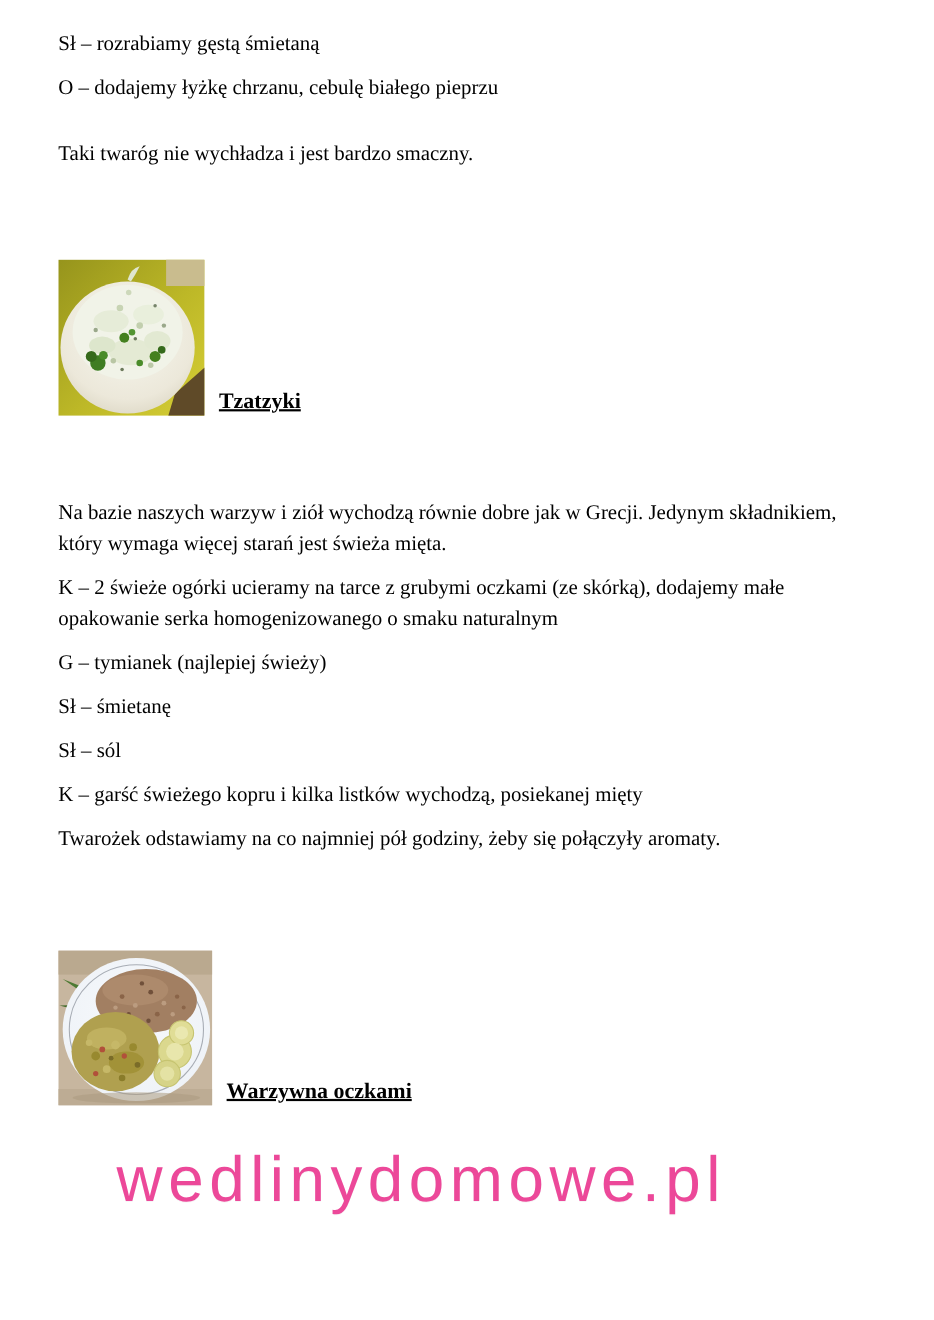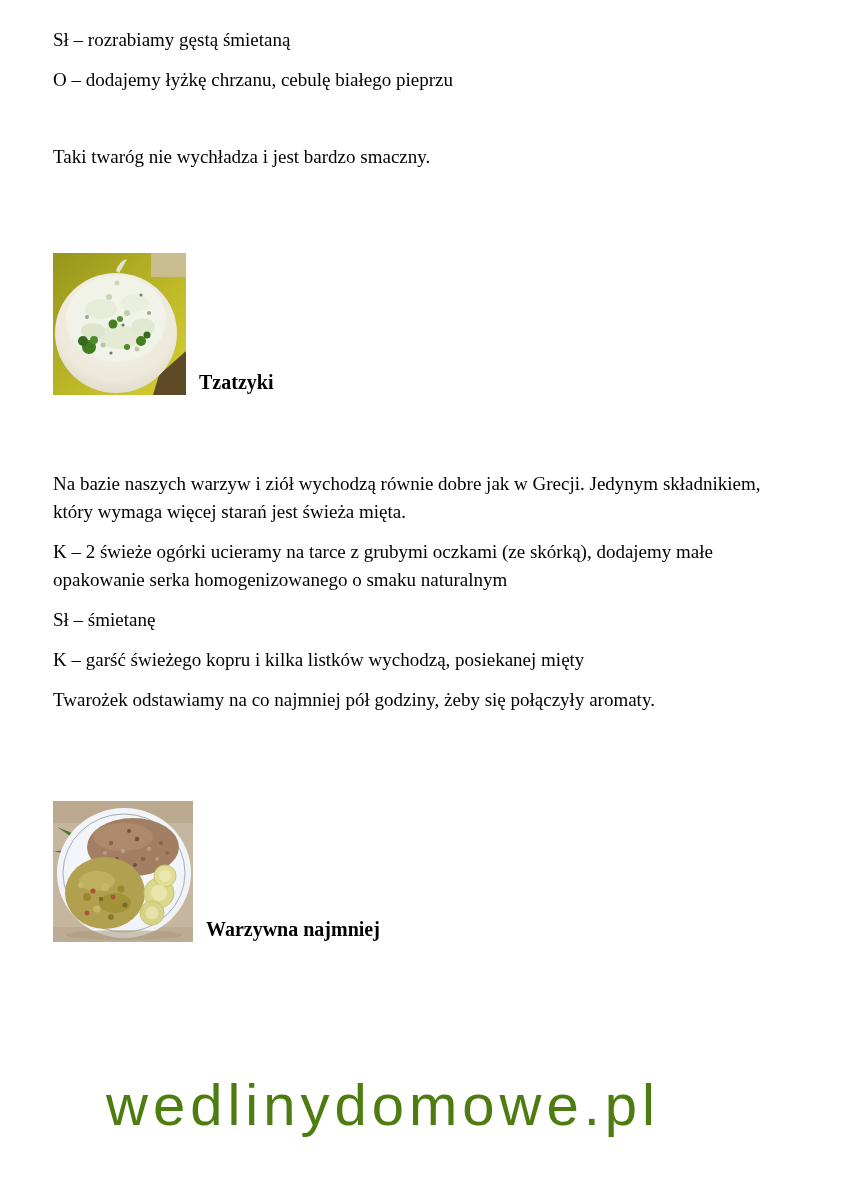--- a/index.html
+++ b/index.html
@@ -15,26 +15,27 @@
   .content {
     position:relative;
     padding:26px 45px 0 53px;
     width:751px;
     box-sizing:content-box;
   }
   .content p {
     margin:0 0 12px 0;
     line-height:28px;
   }
-  p.gap-above { margin-top:49px; }
+  p.gap-above { margin-top:32px; }
   figure.fig {
     margin:0;
     display:flex;
     align-items:flex-end;
     gap:13px;
+    text-decoration:underline;
   }
   figure.fig1 { margin-top:82px; }
   figure.fig2 { margin-top:87px; }
   p.after-fig1 { margin-top:75px; }
   .photo-frame {
     position:relative;
     z-index:1;
     flex:0 0 auto;
     line-height:0;
   }
@@ -42,27 +43,27 @@
     position:relative;
     z-index:3;
     font-weight:bold;
     font-size:20px;
     line-height:24px;
     padding-bottom:1px;
   }
   .watermark {
     position:absolute;
     left:106px;
-    top:1076px;
+    top:1044px;
     z-index:2;
     font-family:"Liberation Sans", sans-serif;
     font-size:58px;
     letter-spacing:5px;
     line-height:1;
-    color:#4d7c0f;
+    color:#ec4899;
     text-shadow:0 1px 0 #f6f6f6;
     white-space:nowrap;
     pointer-events:none;
   }
 </style>
 </head>
 <body>
 
 <div class="page">
   <div class="content">
@@ -116,21 +117,23 @@
           <circle cx="94" cy="82" r="3.5" fill="#356a1b"></circle>
           <circle cx="74" cy="94" r="3" fill="#4a8c2a"></circle>
           <path d="M63 18 Q66 8 74 6 Q70 14 66 20 Z" fill="#dfe6cf"></path>
         </svg>
       </span>
       <figcaption>Tzatzyki</figcaption>
     </figure>
 
     <p class="after-fig1">Na bazie naszych warzyw i ziół wychodzą równie dobre jak w Grecji. Jedynym składnikiem, który wymaga więcej starań jest świeża mięta.</p>
     <p>K – 2 świeże ogórki ucieramy na tarce z grubymi oczkami (ze skórką), dodajemy małe opakowanie serka homogenizowanego o smaku naturalnym</p>
+    <p>G – tymianek (najlepiej świeży)</p>
     <p>Sł – śmietanę</p>
+    <p>Sł – sól</p>
     <p>K – garść świeżego kopru i kilka listków wychodzą, posiekanej mięty</p>
     <p>Twarożek odstawiamy na co najmniej pół godziny, żeby się połączyły aromaty.</p>
 
     <figure class="fig fig2">
       <span class="photo-frame">
         <svg width="140" height="141" viewBox="0 0 140 141" xmlns="http://www.w3.org/2000/svg">
           <defs>
             <radialGradient id="plate2" cx="0.5" cy="0.42" r="0.78">
               <stop offset="0" stop-color="#f7f9fc"></stop>
               <stop offset="0.8" stop-color="#eef2f7"></stop>
@@ -175,19 +178,19 @@
           <circle cx="48" cy="98" r="2.2" fill="#7a6c28"></circle>
           <circle cx="106" cy="92" r="15" fill="#dbd88e" stroke="#c6c470" stroke-width="1"></circle>
           <circle cx="112" cy="75" r="11" fill="#e0dd96" stroke="#c6c470" stroke-width="1"></circle>
           <circle cx="99" cy="112" r="12" fill="#d6d388" stroke="#c6c470" stroke-width="1"></circle>
           <circle cx="106" cy="92" r="8" fill="#e8e6ac"></circle>
           <circle cx="112" cy="75" r="6" fill="#eae8b0"></circle>
           <circle cx="99" cy="112" r="6.5" fill="#e4e2a4"></circle>
           <ellipse cx="71" cy="134" rx="58" ry="5" fill="#ab9a80" opacity="0.55"></ellipse>
         </svg>
       </span>
-      <figcaption>Warzywna najmniej</figcaption>
+      <figcaption>Warzywna oczkami</figcaption>
     </figure>
 
   </div>
 
   <div class="watermark">wedlinydomowe.pl</div>
 </div>
 
 </body></html>

